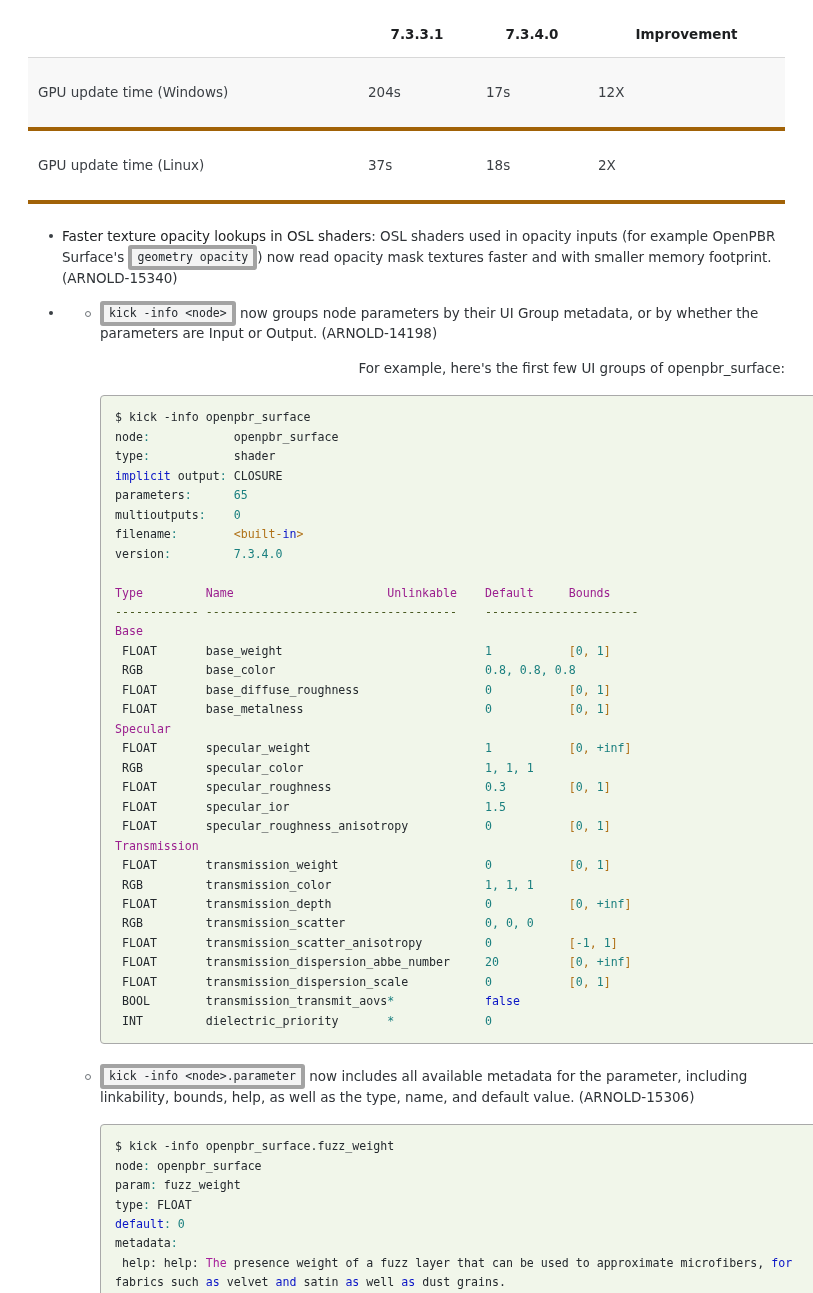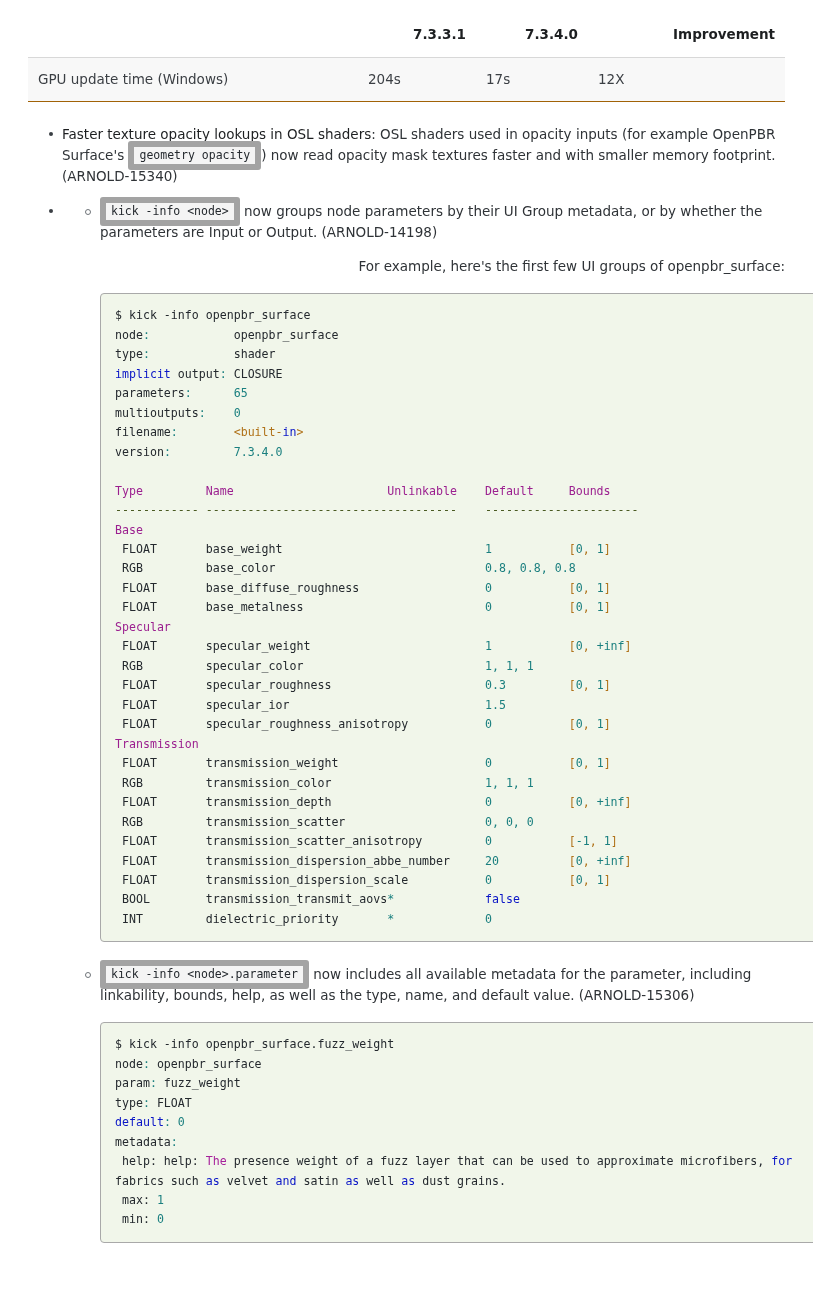--- a/index.html
+++ b/index.html
@@ -20,34 +20,34 @@
   .page { padding: 0 28px; }
 
   
   .perf-table {
     width: 757px;
     border-collapse: collapse;
     margin-top: 18px;
     font-size: 13.5px;
   }
   .perf-table th {
-    text-align: right;
+    text-align: center;
     font-weight: bold;
     color: #1d1f21;
     padding: 6px 10px 12px 10px;
     font-size: 13.5px;
     border-bottom: 1px solid #d8d8d8;
   }
   .perf-table th.col-label { width: 330px; }
   .perf-table th.col-a { width: 118px; }
   .perf-table th.col-b { width: 112px; }
   .perf-table td {
-    padding: 11px 10px;
+    padding: 24px 10px;
     color: #3b3f44;
-    border-bottom: 1px solid #a16207;
+    border-bottom: 4px solid #a16207;
   }
   .perf-table tbody tr:nth-child(odd) { background: #f8f8f8; }
   .perf-table tbody tr:nth-child(even) { background: #ffffff; }
 
   
   ul.lvl1 {
     margin: 22px 0 0 0;
     padding-left: 21px;
     list-style: none;
   }
@@ -85,21 +85,21 @@
   }
   li strong, .b { font-weight: normal; color: #1d1f21; }
 
   .sub-para { margin: 14px 0 0 38px; text-align: right; }
 
   
   code.chip {
     font-family: "DejaVu Sans Mono", "Liberation Mono", monospace;
     font-size: 11.5px;
     background: #f4f4f4;
-    border: 6px solid #a3a3a3;
+    border: 4px solid #a3a3a3;
     border-radius: 3px;
     padding: 1px 5px 2px 5px;
     color: #24292e;
     white-space: pre;
     vertical-align: 1px;
   }
 
   
   pre.code {
     font-family: "DejaVu Sans Mono", "Liberation Mono", monospace;
@@ -141,20 +141,26 @@
         <th class="col-b">7.3.4.0</th>
         <th>Improvement</th>
       </tr>
     </thead>
     <tbody>
       <tr>
         <td>GPU update time (Windows)</td>
         <td>204s</td>
         <td>17s</td>
         <td>12X</td>
+      </tr>
+      <tr>
+        <td>GPU update time (Linux)</td>
+        <td>37s</td>
+        <td>18s</td>
+        <td>2X</td>
       </tr>
     </tbody>
   </table>
 
   <ul class="lvl1">
 
     <li>
       <strong>Faster texture opacity lookups in OSL shaders</strong><span>: OSL shaders used in opacity inputs (for example OpenPBR Surface's </span><code class="chip">geometry opacity</code><span>) now read opacity mask textures faster and with smaller memory footprint. (ARNOLD-15340)</span>
     </li>
 

